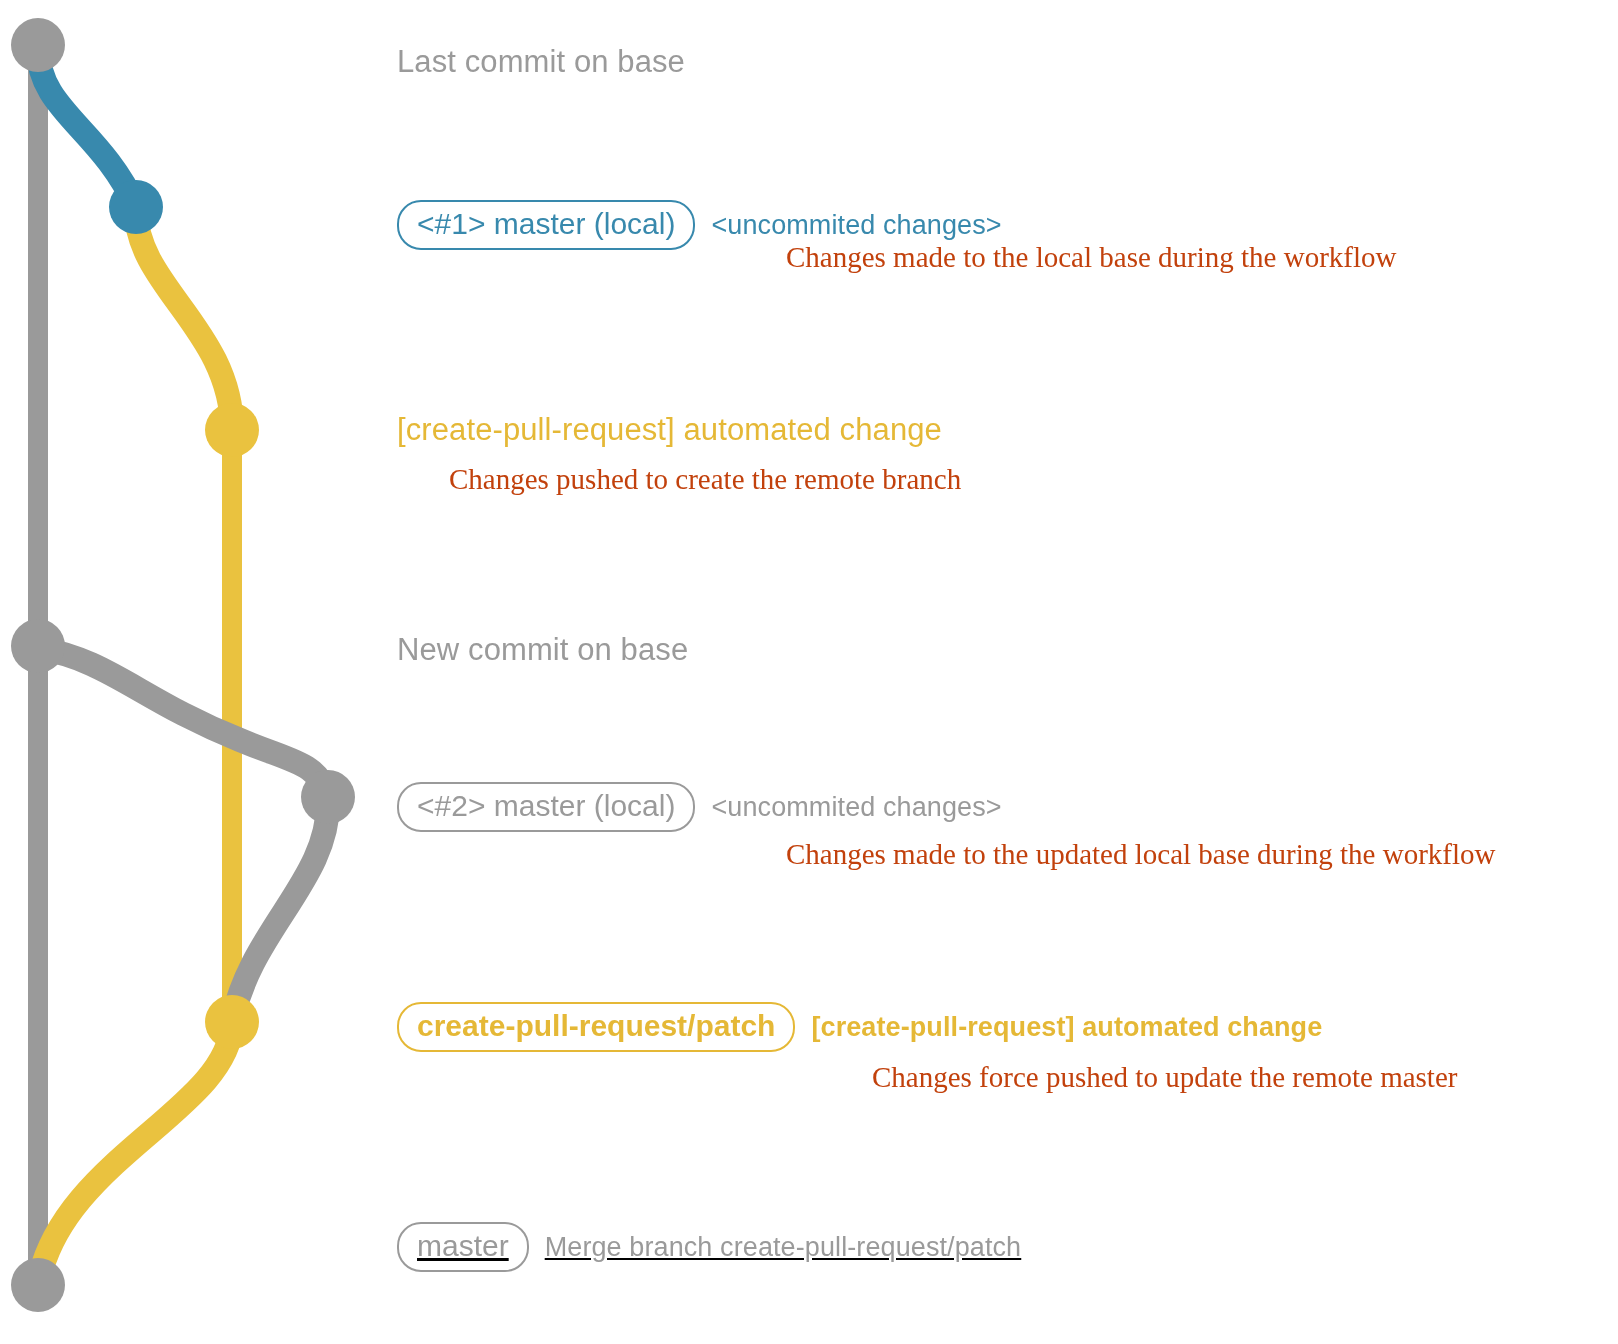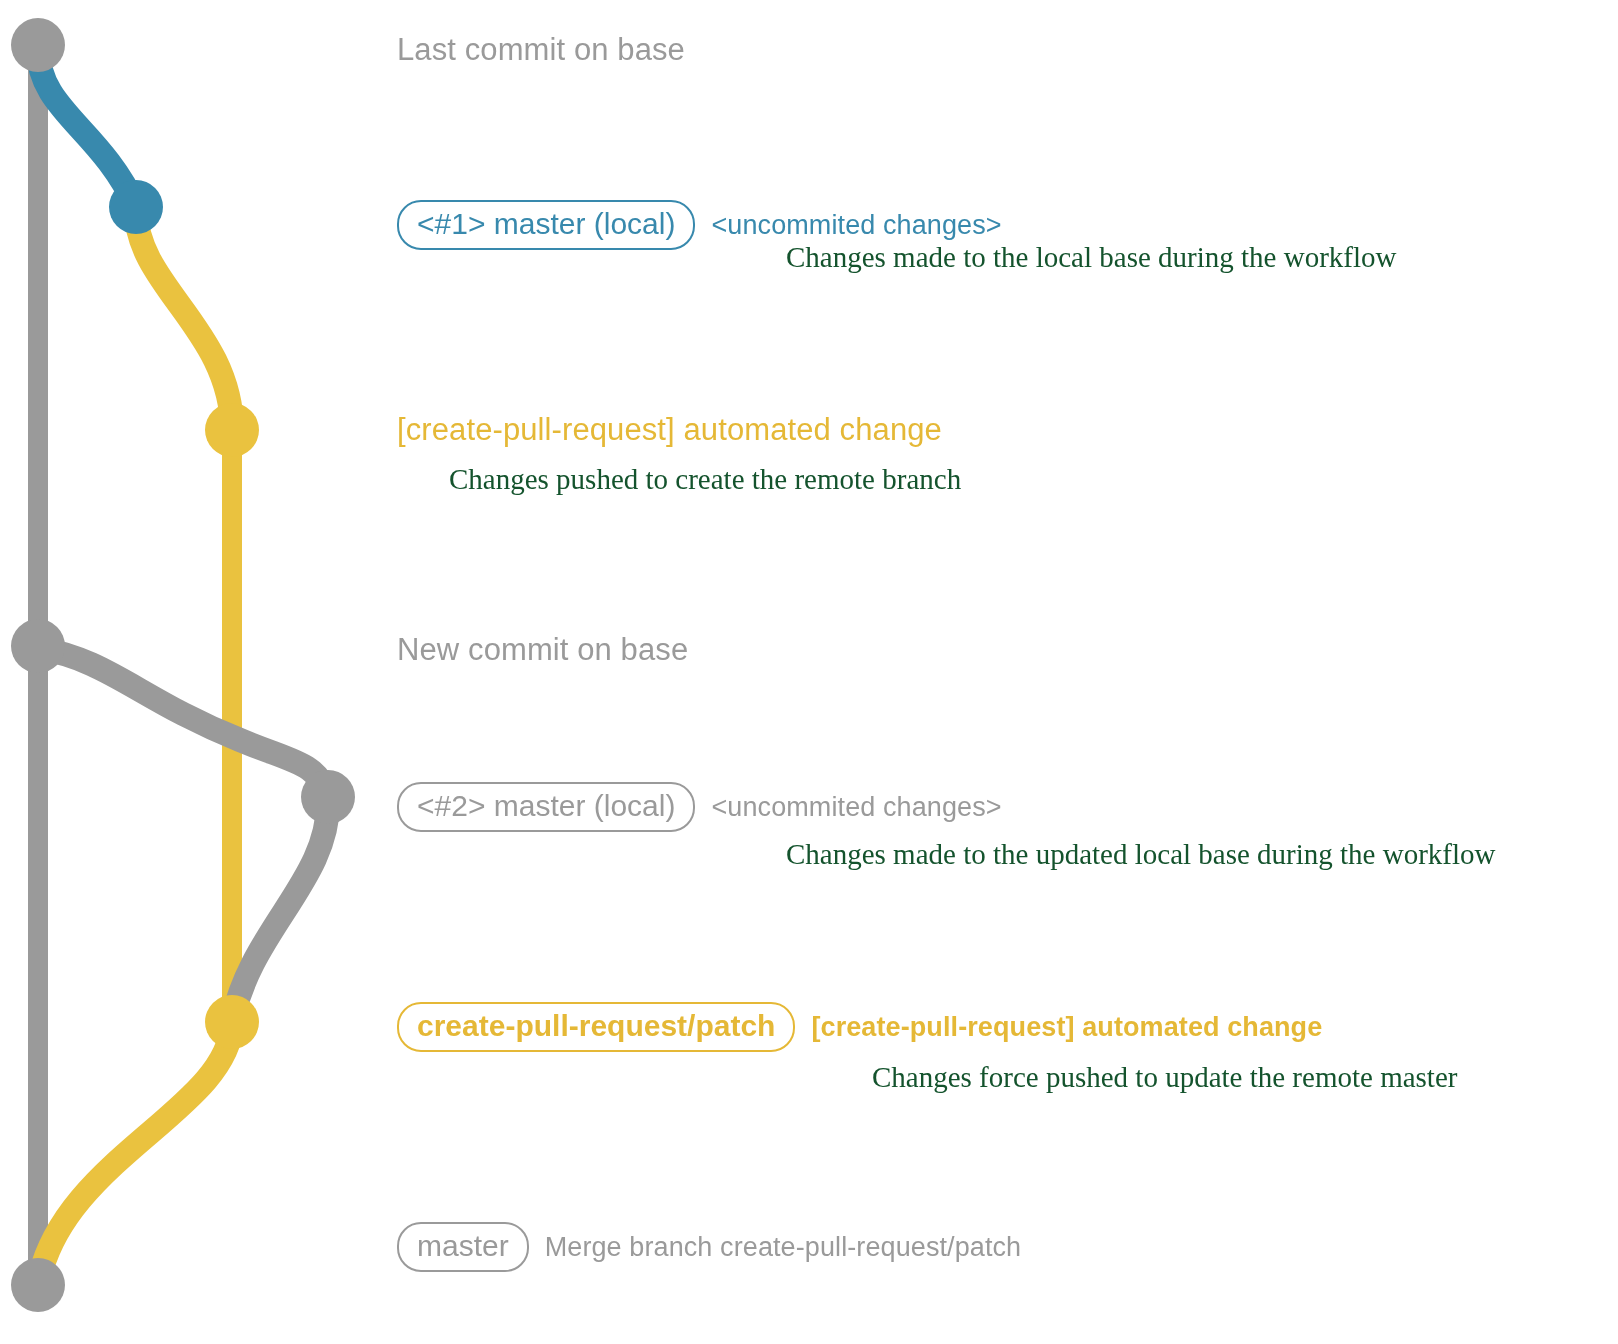--- a/index.html
+++ b/index.html
@@ -59,21 +59,21 @@
     font-family: "Liberation Sans", sans-serif;
     font-size: 27px;
     margin-left: 16px;
     letter-spacing: 0.1px;
   }
 
   .desc {
     position: absolute;
     font-family: "Liberation Serif", serif;
     font-size: 29px;
-    color: #14532d;
+    color: #c2410c;
     white-space: nowrap;
   }
 
   .c-gray  { color: #9a9a9a; }
   .c-blue  { color: #3889ad; }
   .c-gold  { color: #e5b836; }
 </style>
 </head>
 <body>
 
@@ -98,21 +98,21 @@
   <circle cx="136" cy="207" r="27" fill="#3889ad"></circle>
   <circle cx="232" cy="430" r="27" fill="#eac23f"></circle>
   <circle cx="38" cy="646" r="27" fill="#9a9a9a"></circle>
   <circle cx="328" cy="797" r="27" fill="#9a9a9a"></circle>
   <circle cx="232" cy="1022" r="27" fill="#eac23f"></circle>
   <circle cx="38" cy="1285" r="27" fill="#9a9a9a"></circle>
 </svg>
 
 <div class="labels-layer">
 
-  <div class="row" style="left:397px; top:32px;">
+  <div class="row" style="left:397px; top:44px;">
     <span class="plain-subject c-gray">Last commit on base</span>
   </div>
 
   <div class="row" style="left:397px; top:200px;">
     <span class="badge c-blue">&lt;#1&gt; master (local)</span>
     <span class="subject c-blue">&lt;uncommited changes&gt;</span>
   </div>
   <div class="desc" style="left:786px; top:241px;">Changes made to the local base during the workflow</div>
 
   <div class="row" style="left:397px; top:412px;">
@@ -129,18 +129,18 @@
     <span class="subject c-gray">&lt;uncommited changes&gt;</span>
   </div>
   <div class="desc" style="left:786px; top:838px;">Changes made to the updated local base during the workflow</div>
 
   <div class="row" style="left:397px; top:1002px;font-weight:bold;">
     <span class="badge c-gold">create-pull-request/patch</span>
     <span class="subject c-gold">[create-pull-request] automated change</span>
   </div>
   <div class="desc" style="left:872px; top:1061px;">Changes force pushed to update the remote master</div>
 
-  <div class="row" style="left:397px; top:1222px;">
+  <div class="row" style="left:397px; top:1222px;text-decoration:underline;">
     <span class="badge c-gray">master</span>
     <span class="subject c-gray">Merge branch create-pull-request/patch</span>
   </div>
 
 </div>
 
 </body></html>

